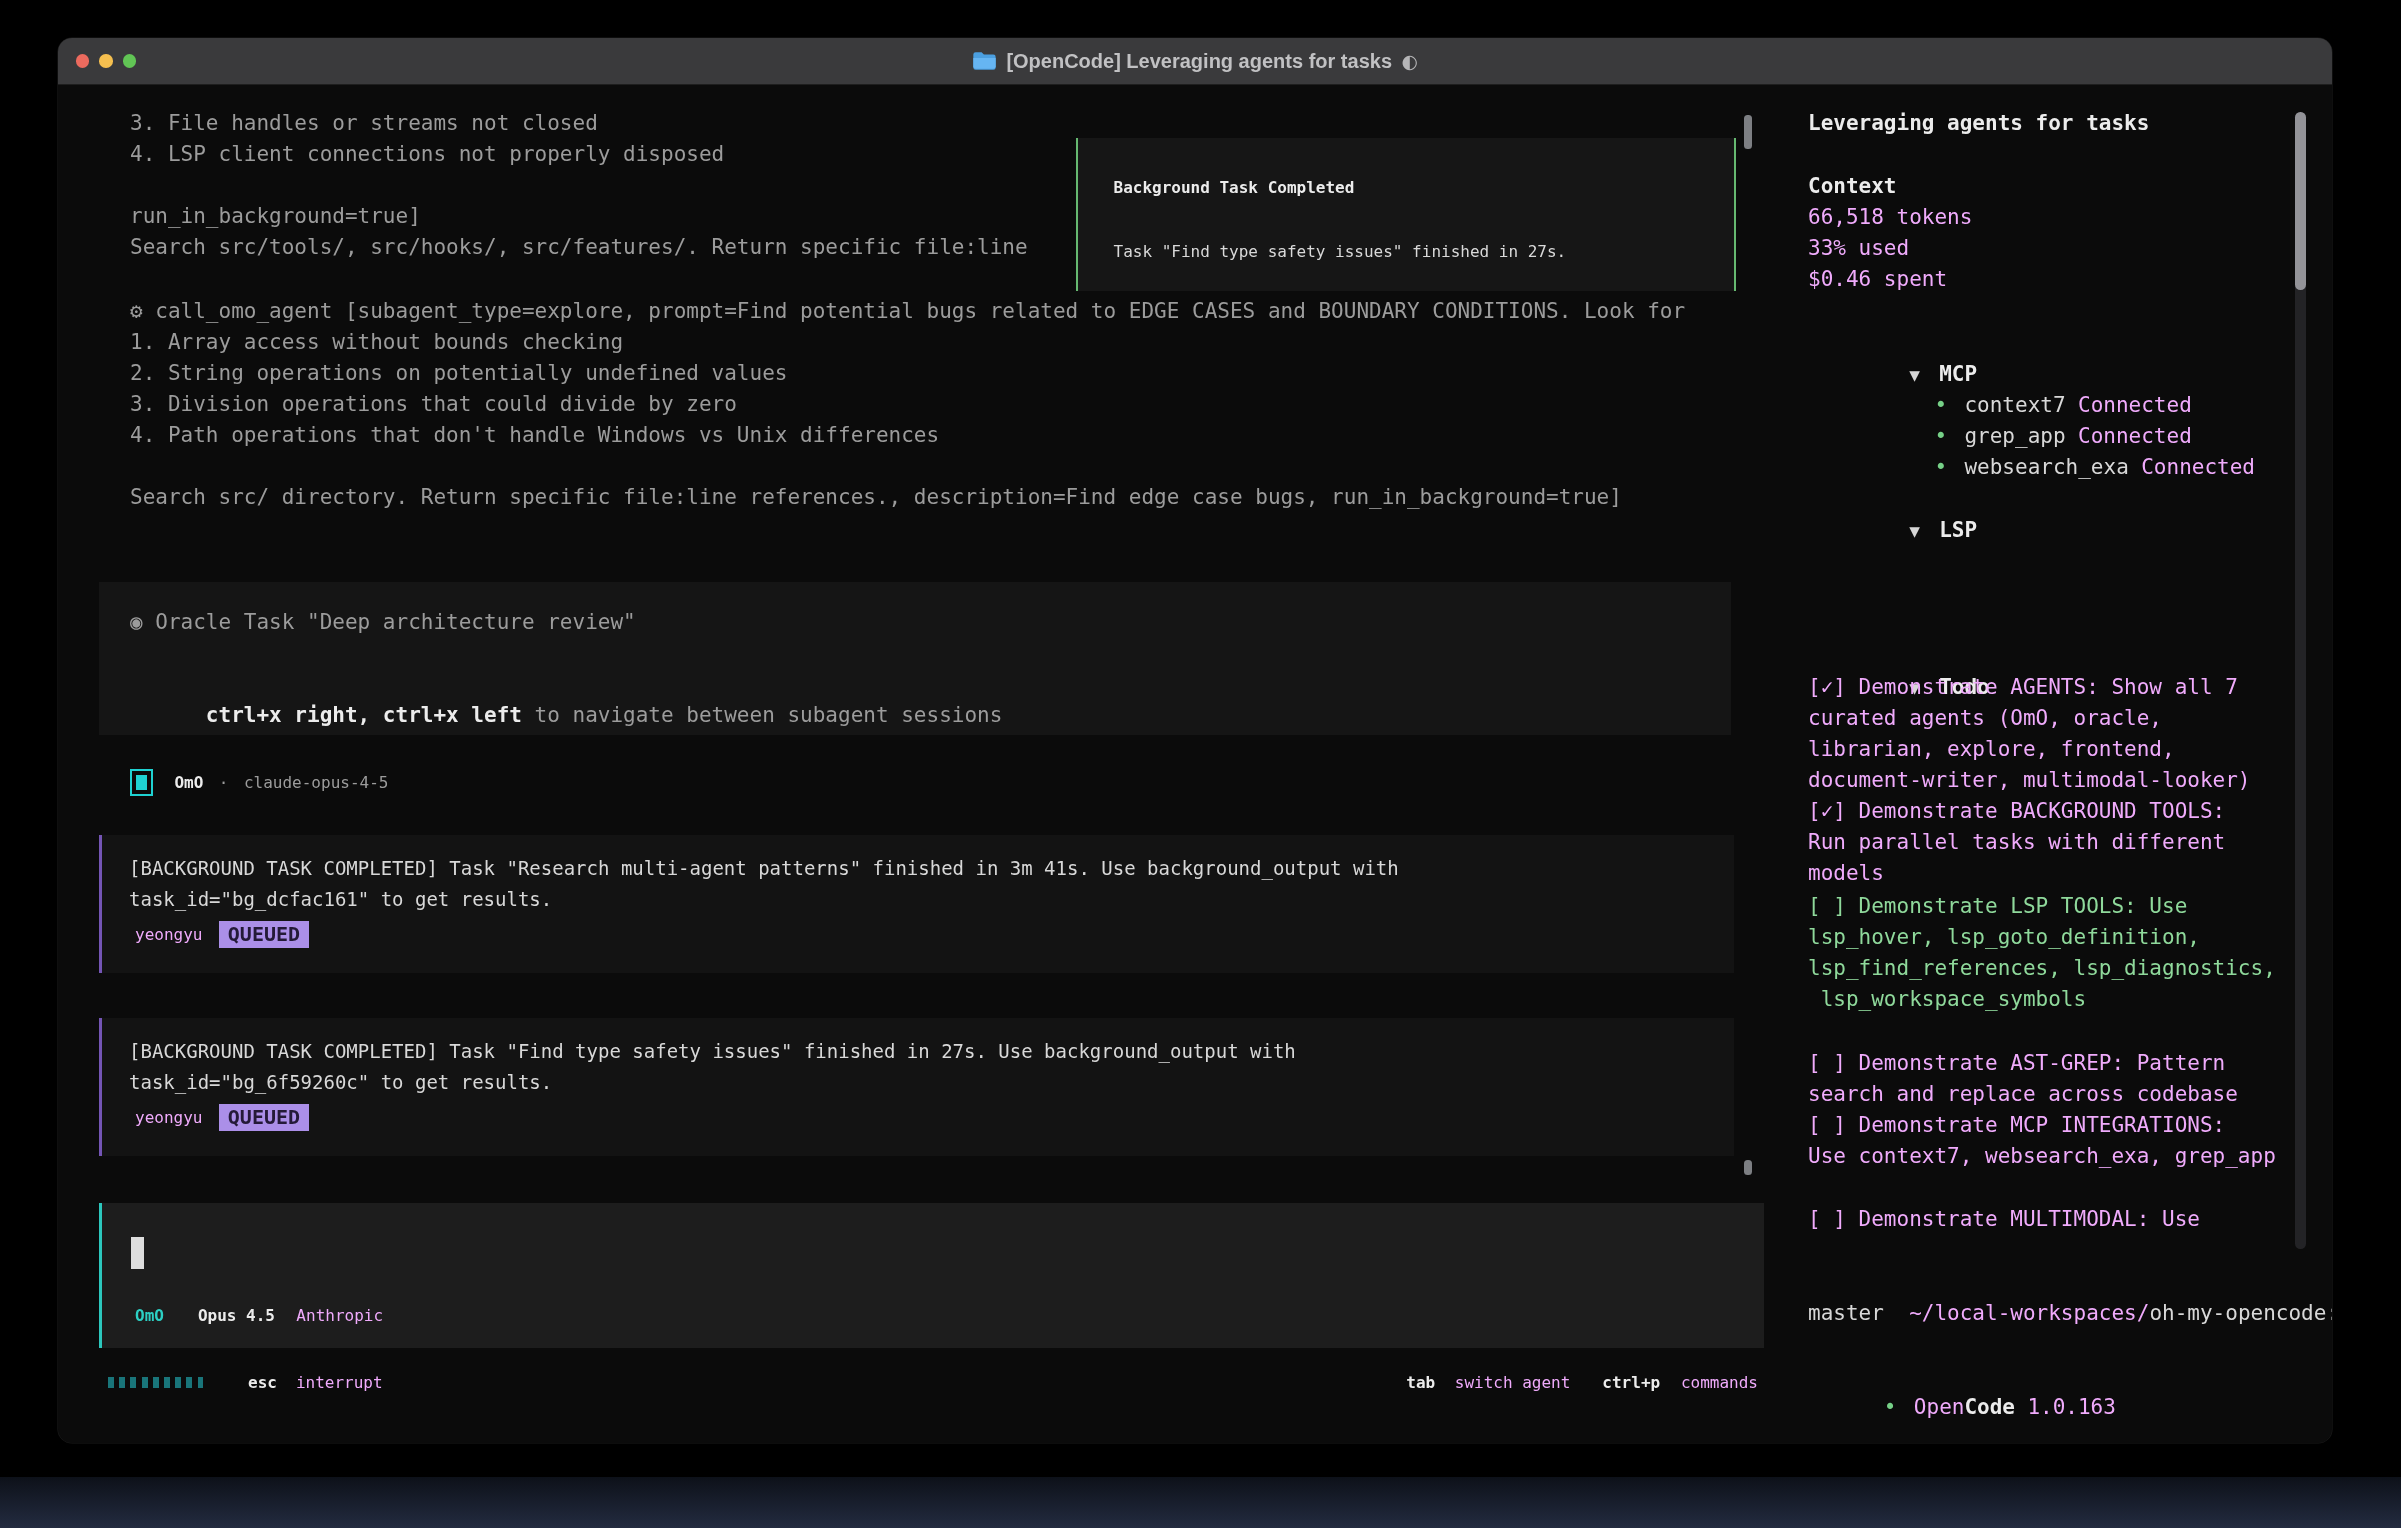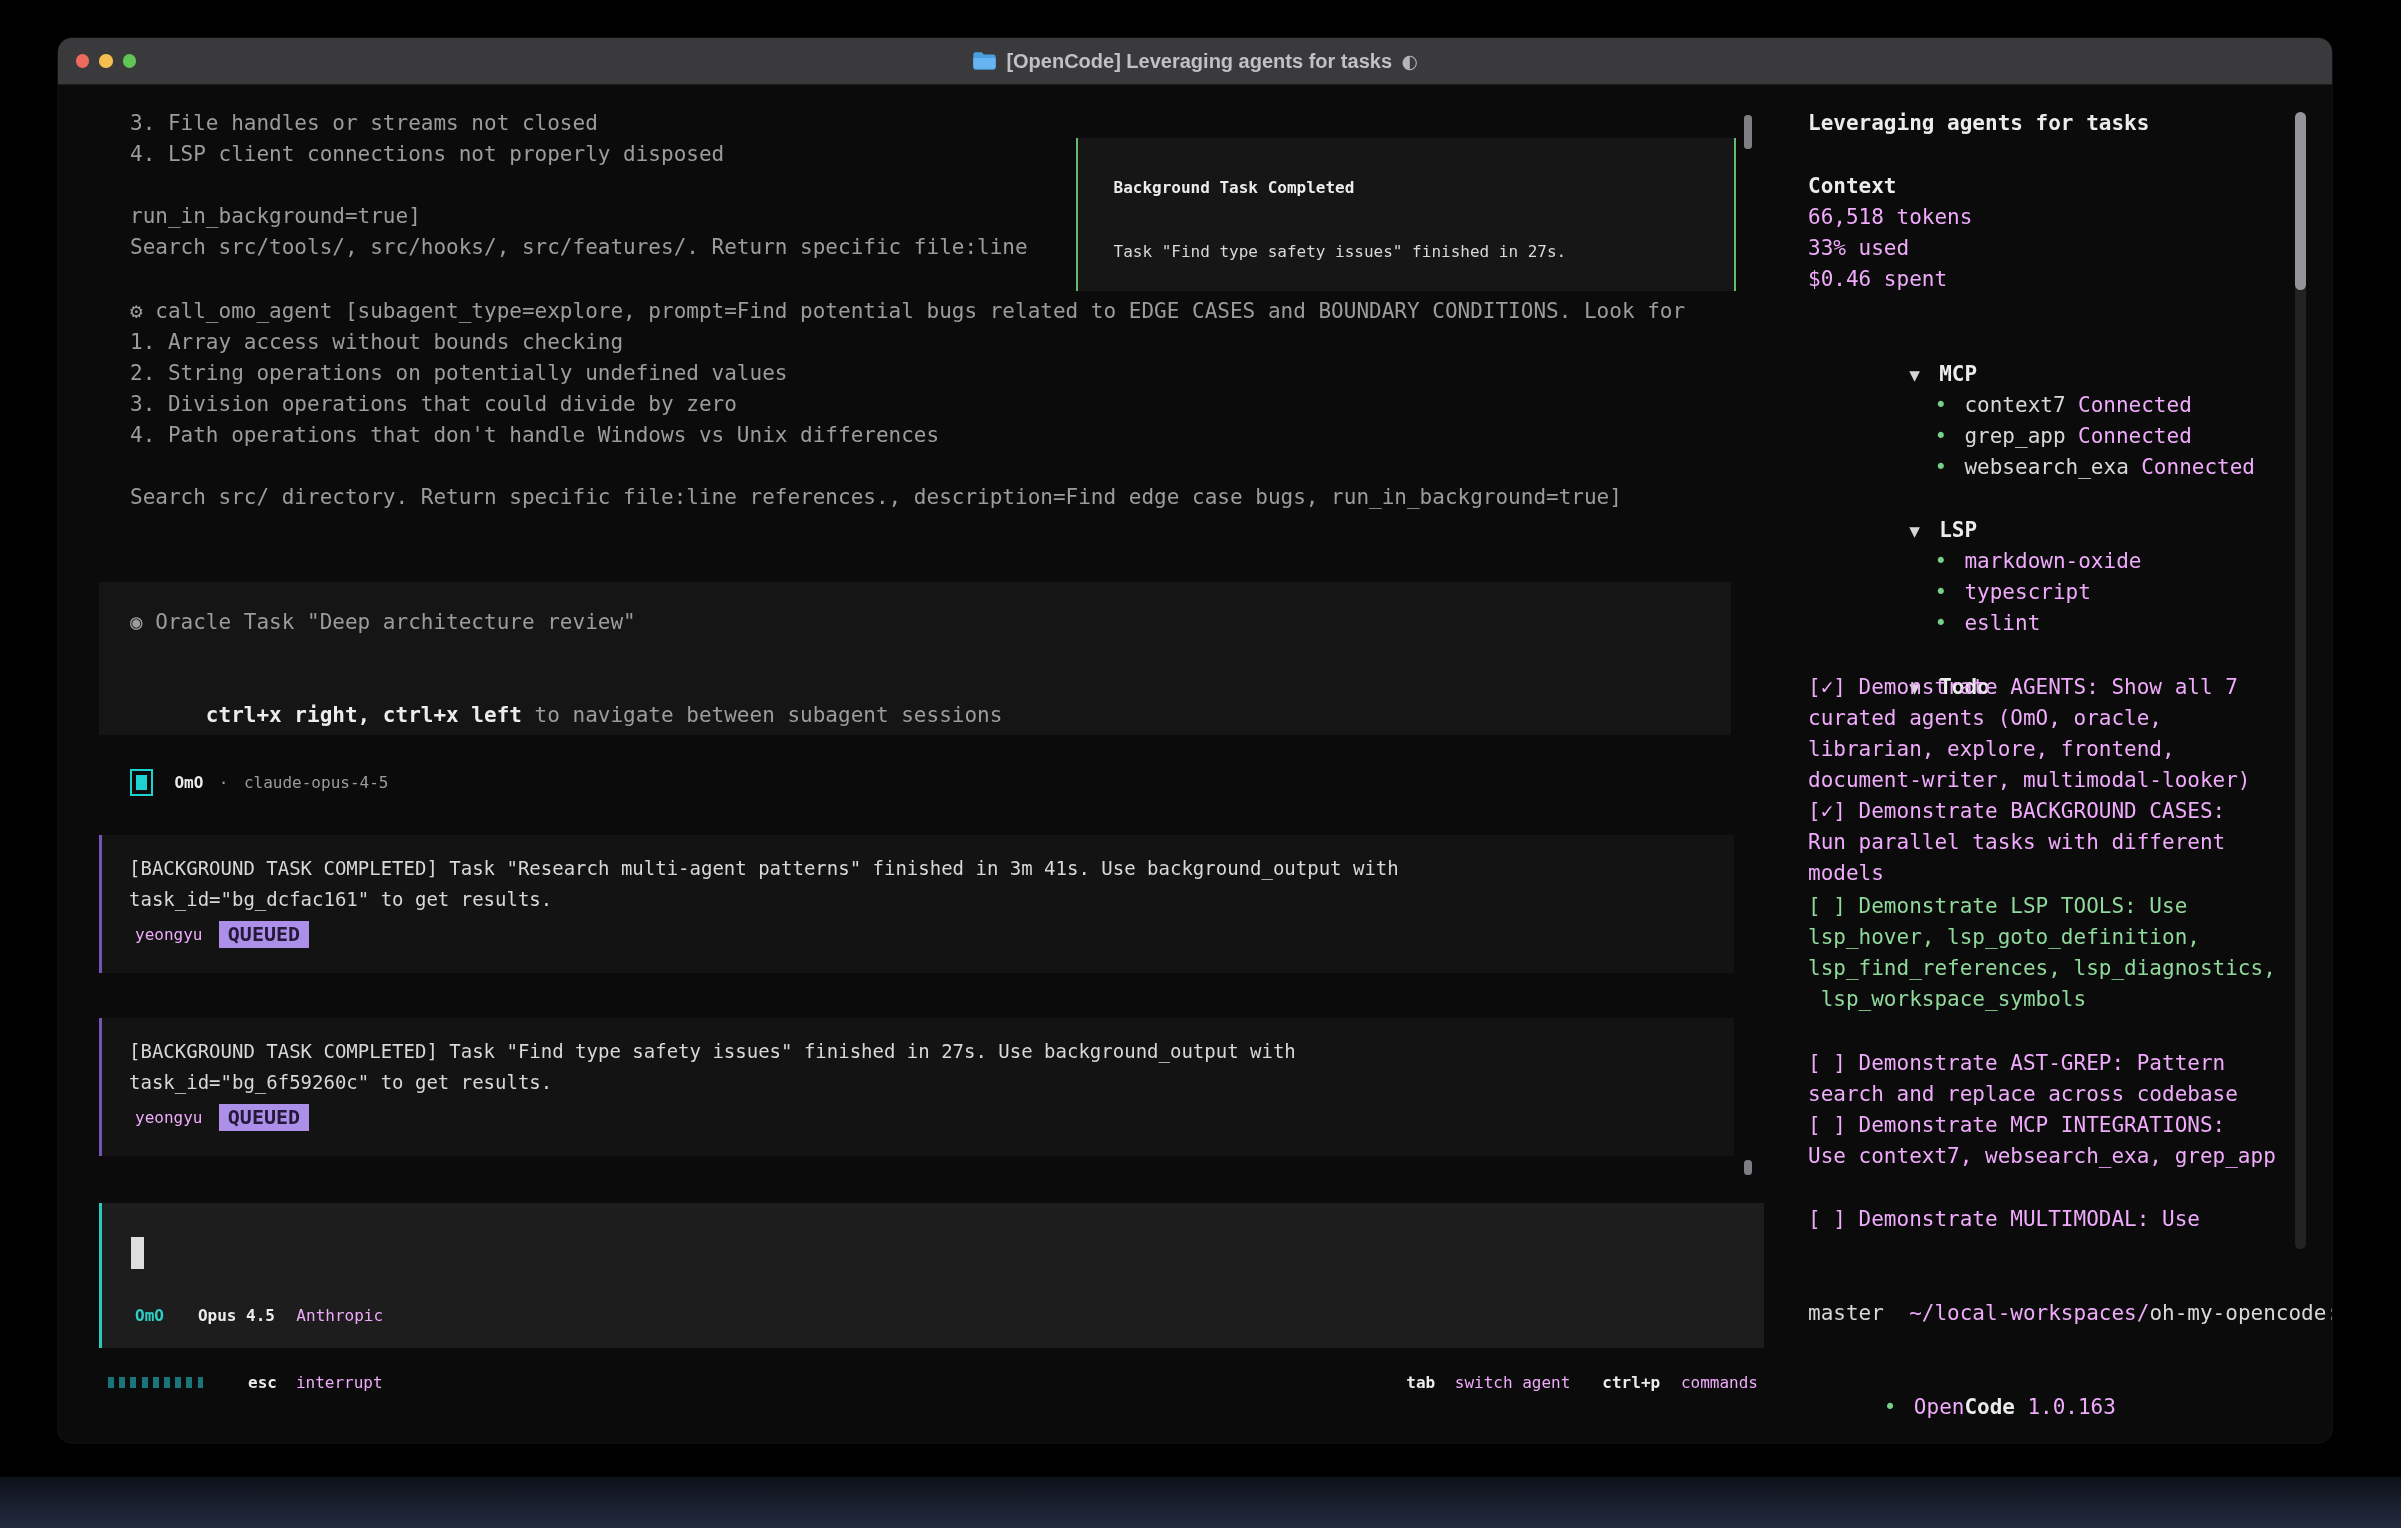--- a/index.html
+++ b/index.html
@@ -181,47 +181,35 @@
           <div class="sline">
           <span class="bullet gdot">•</span><span class="white">websearch_exa</span><span class="dim2 sp">Connected</span>
         </div>
         </div>
     </div>
 
     <div class="abs" style="top:446px;left:0;">
       <div class="sline">
         <span class="tri">▼</span><span class="bwhite">LSP</span>
       </div>
-      <div>
-
-      <div class="sline">
-          <span class="bullet gdot">•</span><span class="dim2">markdown-oxide</span>
-        </div>
-          <div class="sline">
-          <span class="bullet gdot">•</span><span class="dim2">typescript</span>
-        </div>
-          <div class="sline">
-          <span class="bullet gdot">•</span><span class="dim2">eslint</span>
-        </div>
-        </div>
     </div>
 
     <div class="abs" style="top:603px;left:0;">
       <div class="sline">
         <span class="tri">▼</span><span class="bwhite">Todo</span>
       </div>
     </div>
 
     <div class="abs" style="top:634px;left:0;">
 
     <div class="sline dim2">[✓] Demonstrate AGENTS: Show all 7</div>
         <div class="sline dim2">curated agents (OmO, oracle,</div>
         <div class="sline dim2">librarian, explore, frontend,</div>
         <div class="sline dim2">document-writer, multimodal-looker)</div>
-        <div class="sline dim2">[✓] Demonstrate BACKGROUND CASES:</div>
+        <div class="sline dim2">[✓] Demonstrate BACKGROUND TOOLS:</div>
         <div class="sline dim2">Run parallel tasks with different</div>
         <div class="sline dim2">models</div>
       </div>
 
     <div class="abs" style="top:853px;left:0;">
 
     <div class="sline green">[ ] Demonstrate LSP TOOLS: Use</div>
         <div class="sline green">lsp_hover, lsp_goto_definition,</div>
         <div class="sline green">lsp_find_references, lsp_diagnostics,</div>
         <div class="sline green"> lsp_workspace_symbols</div>

